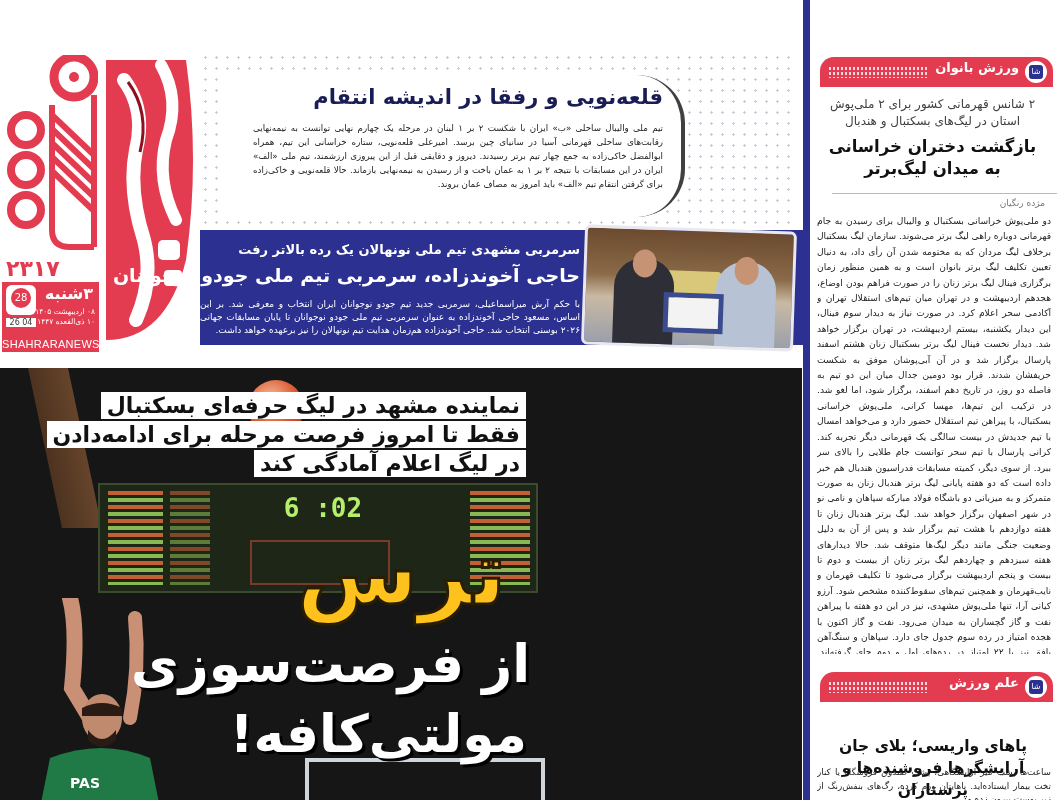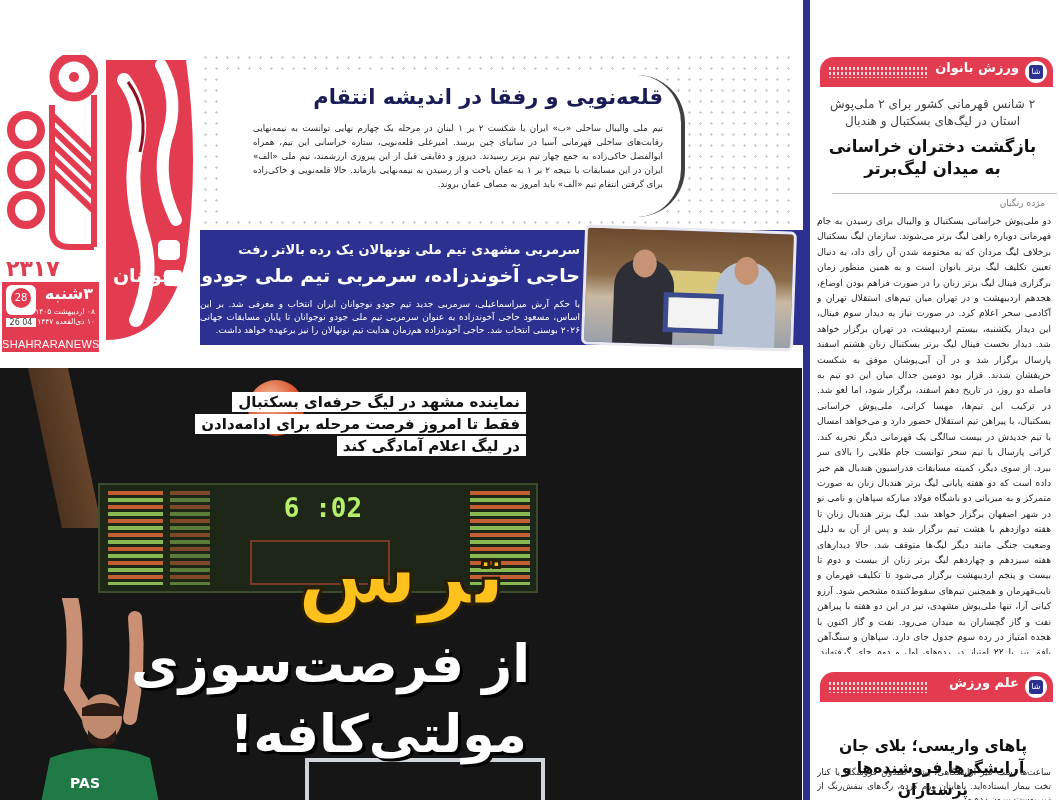--- a/index.html
+++ b/index.html
@@ -46,21 +46,21 @@
   #scoreboard { left: 98px; top: 115px; width: 440px; height: 110px; background: #1e2618; border: 2px solid #3c4a2e; }
   .sb-col { position: absolute; top: 6px; bottom: 6px; background: repeating-linear-gradient(180deg,#e06a3a 0 4px,#1e2618 4px 7px,#9ad25c 7px 11px,#1e2618 11px 14px); opacity: .85; }
   #sb-clock { left: 178px; top: 8px; width: 90px; height: 32px; color: #b6f06a; font: bold 26px "DejaVu Sans Mono", monospace; text-align: center; direction: ltr; }
   #player { left: 30px; top: 230px; width: 140px; height: 210px; }
   #shotclock { left: 360px; top: 320px; width: 62px; height: 58px; background: #2a2a1c; border: 2px solid #a79a4a; }
   #shotclock-top { left: 4px; top: 3px; width: 50px; font: bold 14px "DejaVu Sans Mono", monospace; color: #fff; background:#c9b84e; text-align:center; direction:ltr; }
   #shotclock-bottom { left: 14px; top: 24px; font: bold 20px "DejaVu Sans Mono", monospace; color: #e89a6a; direction:ltr; }
   #backboard { left: 305px; top: 390px; width: 240px; height: 60px; border: 4px solid #cfd5db; }
 
   #photo-kicker { right: 276px; top: 24px; width: 300px; }
-  .kick-line { display: block; float: right; clear: right; background: #fff; color: #111; font-size: 15px; font-weight: 900; padding: 1px 6px; margin-bottom: 2px; white-space: nowrap; }
+  .kick-line { display: block; float: right; clear: right; background: #fff; color: #111; font-size: 22px; font-weight: 900; padding: 1px 6px; margin-bottom: 2px; white-space: nowrap; }
   #headline-yellow { right: 296px; top: 162px; font-size: 88px; font-weight: 900; color: #ffc21c; line-height: 1; -webkit-text-stroke: 3px #2a1e00; white-space: nowrap; }
   #headline-white-1 { right: 272px; top: 270px; font-size: 52px; font-weight: 900; color: #fff; line-height: 1; white-space: nowrap; text-shadow: 3px 3px 0 #000; }
   #headline-white-2 { right: 275px; top: 340px; font-size: 52px; font-weight: 900; color: #fff; line-height: 1; white-space: nowrap; text-shadow: 3px 3px 0 #000; }
 
   
   #col-divider { left: 803px; top: 0; width: 7px; height: 800px; background: #2b3091; }
   #right-col { left: 812px; top: 0; width: 247px; height: 800px; background: #fff; }
   .section-bar { position: absolute; left: 8px; width: 233px; height: 30px; background: #e33b4f; border-radius: 14px 14px 0 0; }
   .section-dots { position: absolute; left: 8px; top: 9px; width: 100px; height: 12px; background-image: radial-gradient(#ffd6db 1px, transparent 1.3px); background-size: 4px 5px; }
   .section-label { position: absolute; right: 34px; top: 3px; font-size: 13px; font-weight: 900; color: #fff; white-space: nowrap; }

